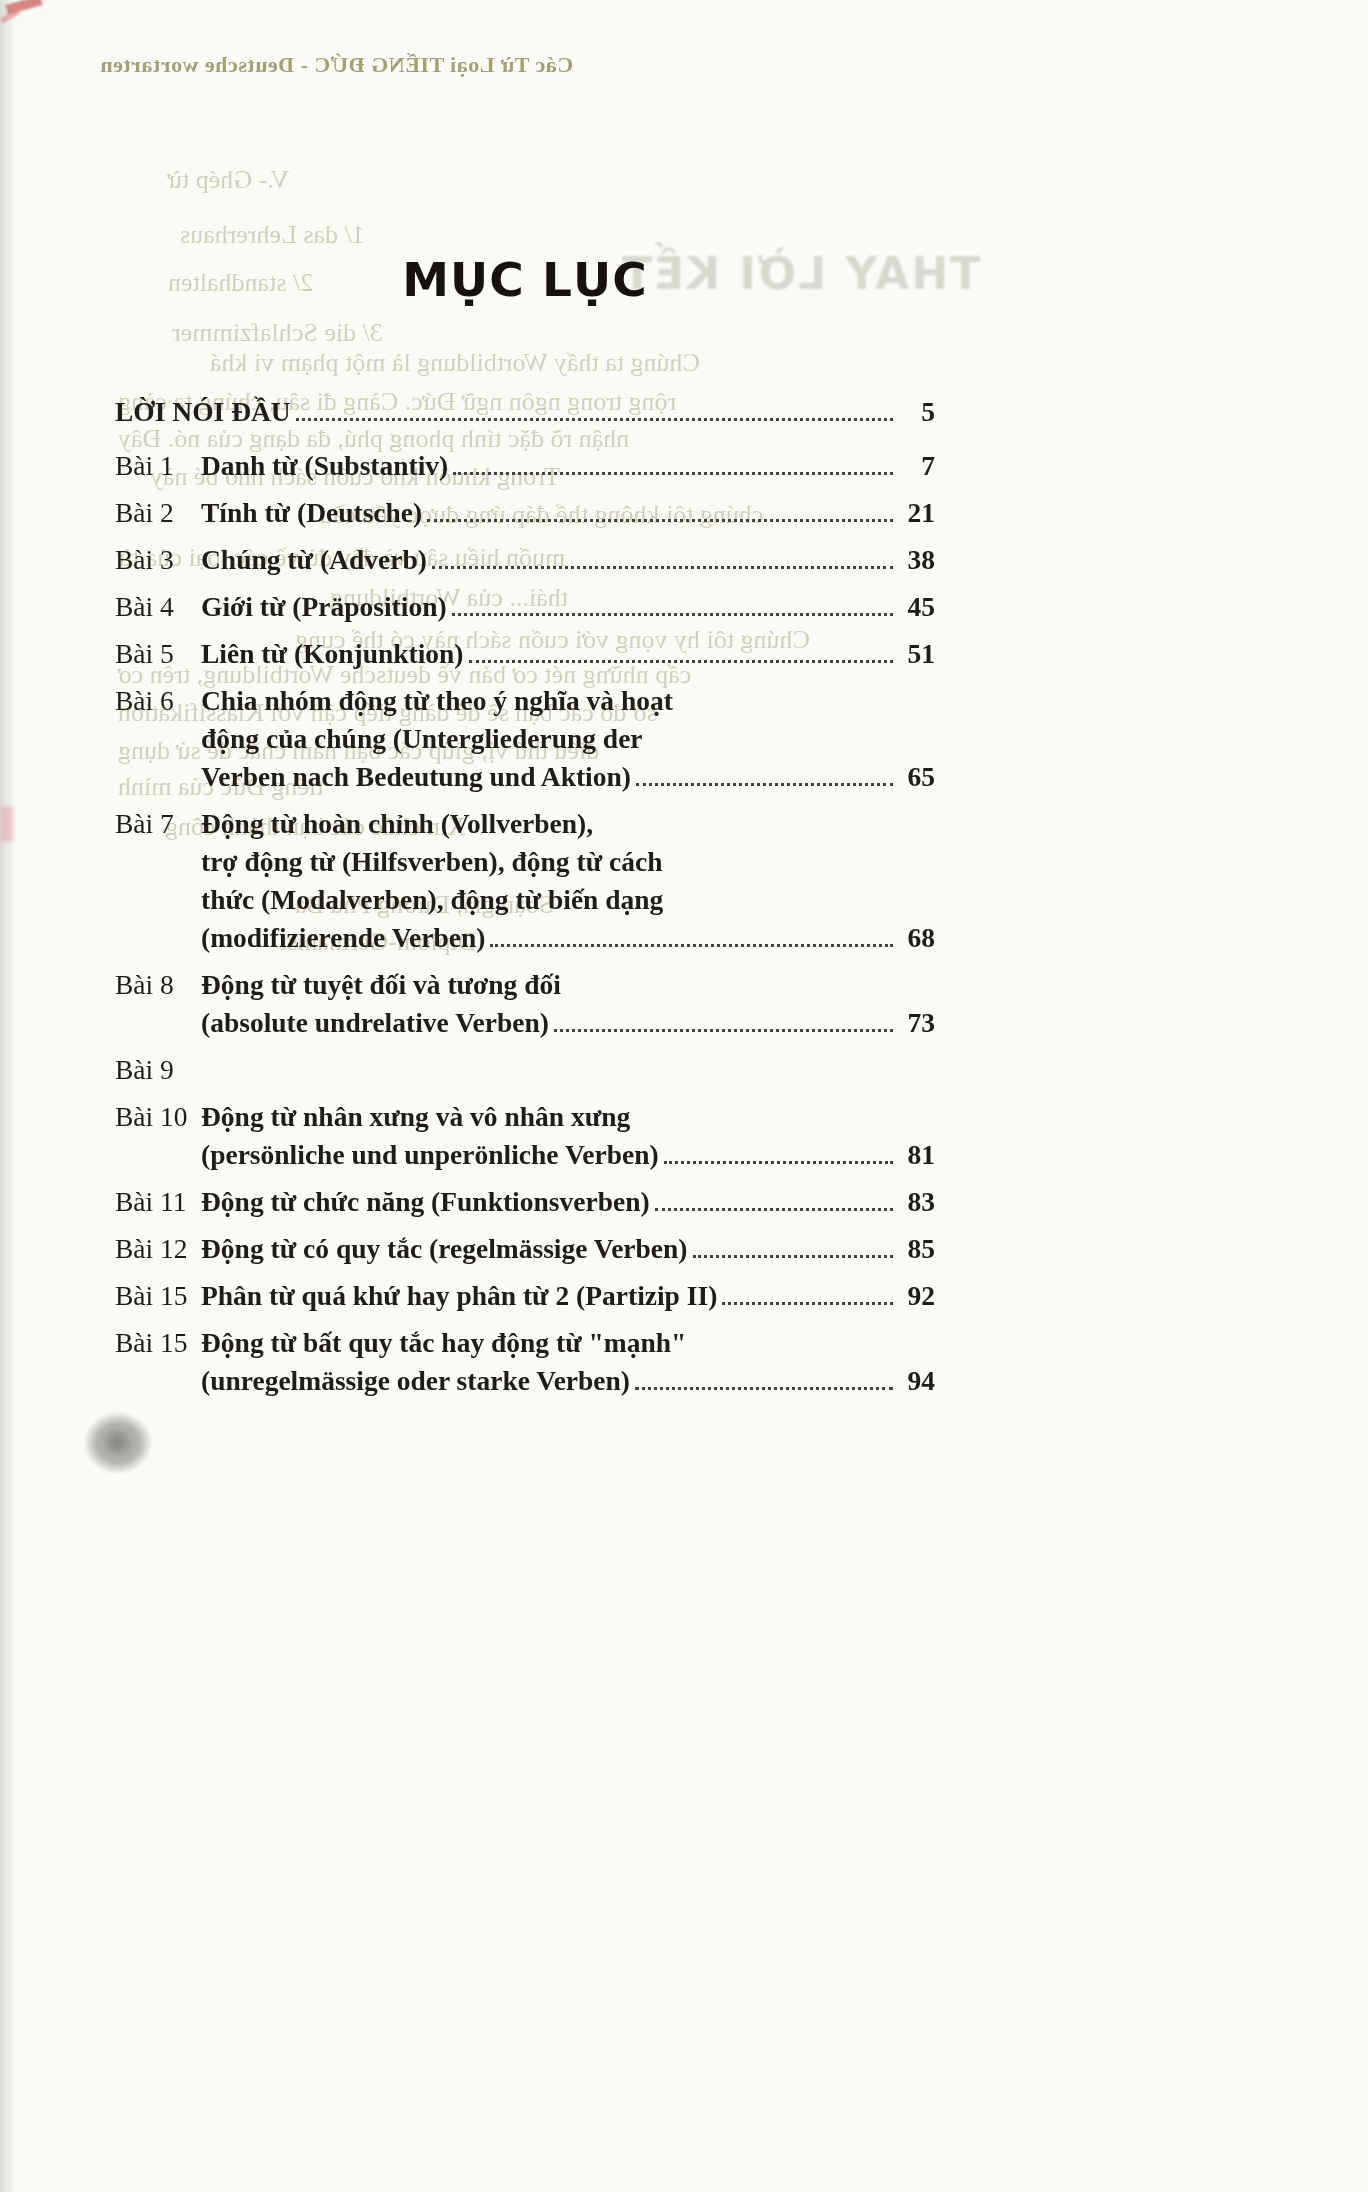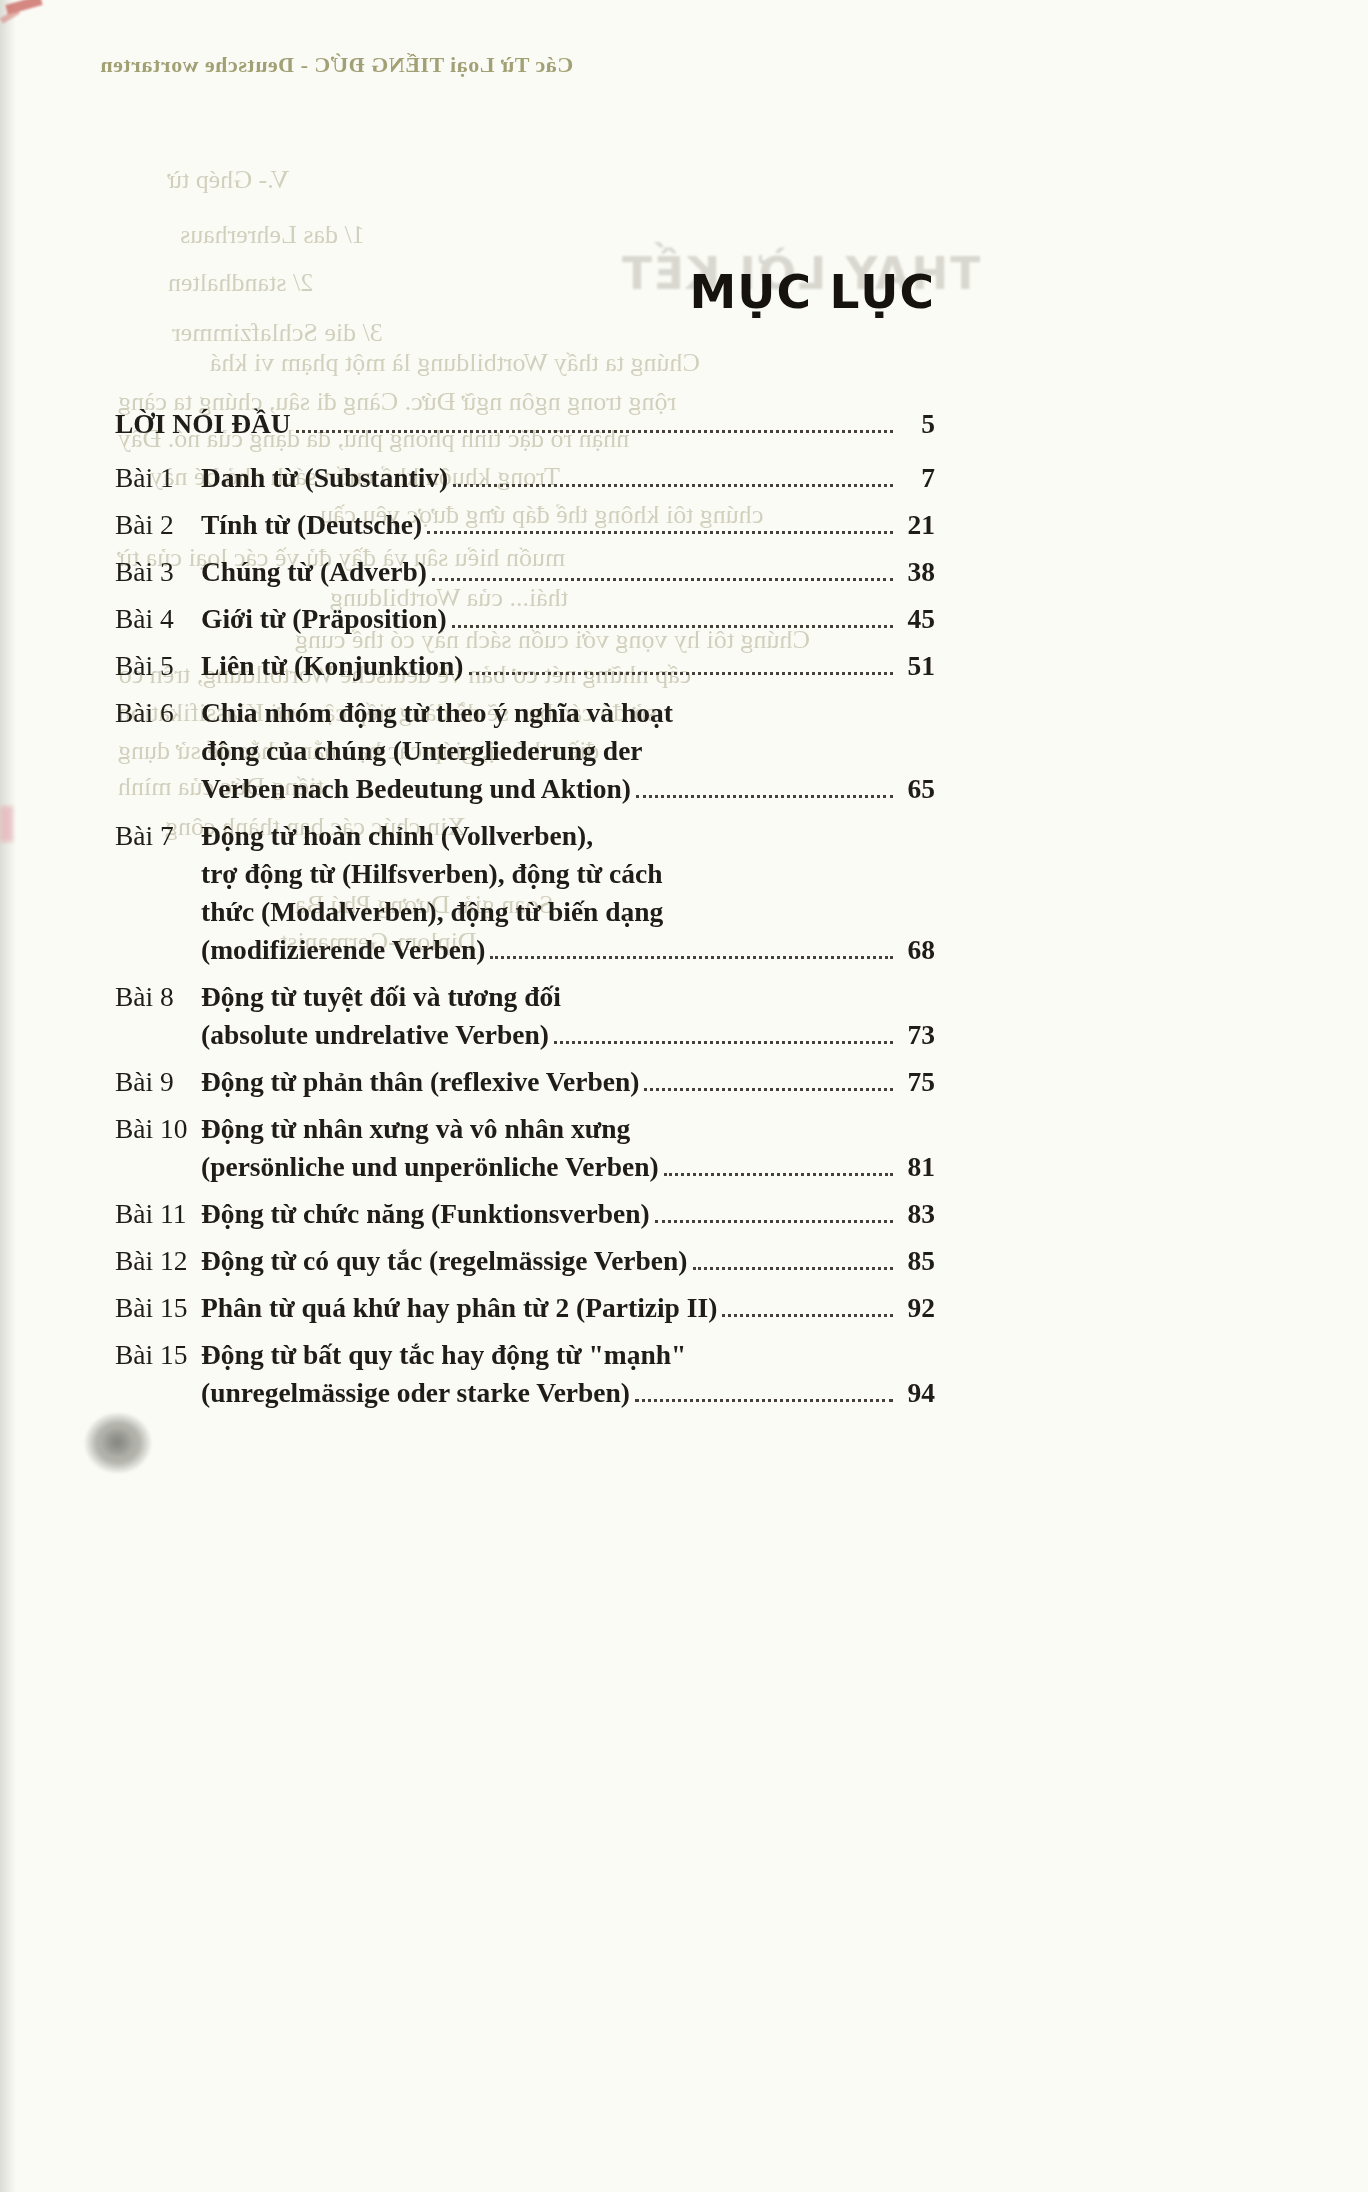--- a/index.html
+++ b/index.html
@@ -35,21 +35,21 @@
     background:radial-gradient(ellipse at 50% 50%,#8e8e89 0%,#a9a9a2 45%,rgba(180,180,172,0) 72%);
     filter:blur(1.2px);opacity:.85;z-index:1;
   }
   .stamp::after{
     content:"";position:absolute;left:15px;top:17px;width:36px;height:26px;border-radius:50%;
     background:radial-gradient(circle,#6e6e68 0%,rgba(110,110,104,0) 70%);opacity:.8;
   }
   
   .content{position:relative;z-index:2;padding:252px 433px 0 115px;}
   .title{
-    margin:12px 0 86px 0;text-align:right;
+    margin:0 0 86px 0;text-align:center;
     font-family:"DejaVu Sans","Liberation Sans",sans-serif;
     font-weight:800;font-size:47px;letter-spacing:1px;color:#16130e;
   }
   .toc{font-size:27.5px;}
   .entry{display:flex;align-items:flex-start;margin-bottom:9px;}
   .entry .label{flex:0 0 86px;line-height:38px;white-space:nowrap;}
   .entry-body{flex:1;min-width:0;}
   .line{display:flex;line-height:38px;font-weight:bold;}
   .line .t{white-space:nowrap;}
   .leader{
@@ -199,27 +199,20 @@
             </div>
             <div class="line">
               <span class="t">(absolute undrelative Verben)</span>
               <span class="leader"></span>
               <span class="pg">73</span>
             </div>
           </div>
   </div>
         <div class="entry">
     <span class="label">Bài 9</span>
-    <div class="entry-body">
-            <div class="line">
-              <span class="t">Động từ phản thân (reflexive Verben)</span>
-              <span class="leader"></span>
-              <span class="pg">75</span>
-            </div>
-          </div>
   </div>
         <div class="entry">
     <span class="label">Bài 10</span>
     <div class="entry-body">
             <div class="line">
               <span class="t">Động từ nhân xưng và vô nhân xưng</span>
             </div>
             <div class="line">
               <span class="t">(persönliche und unperönliche Verben)</span>
               <span class="leader"></span>

